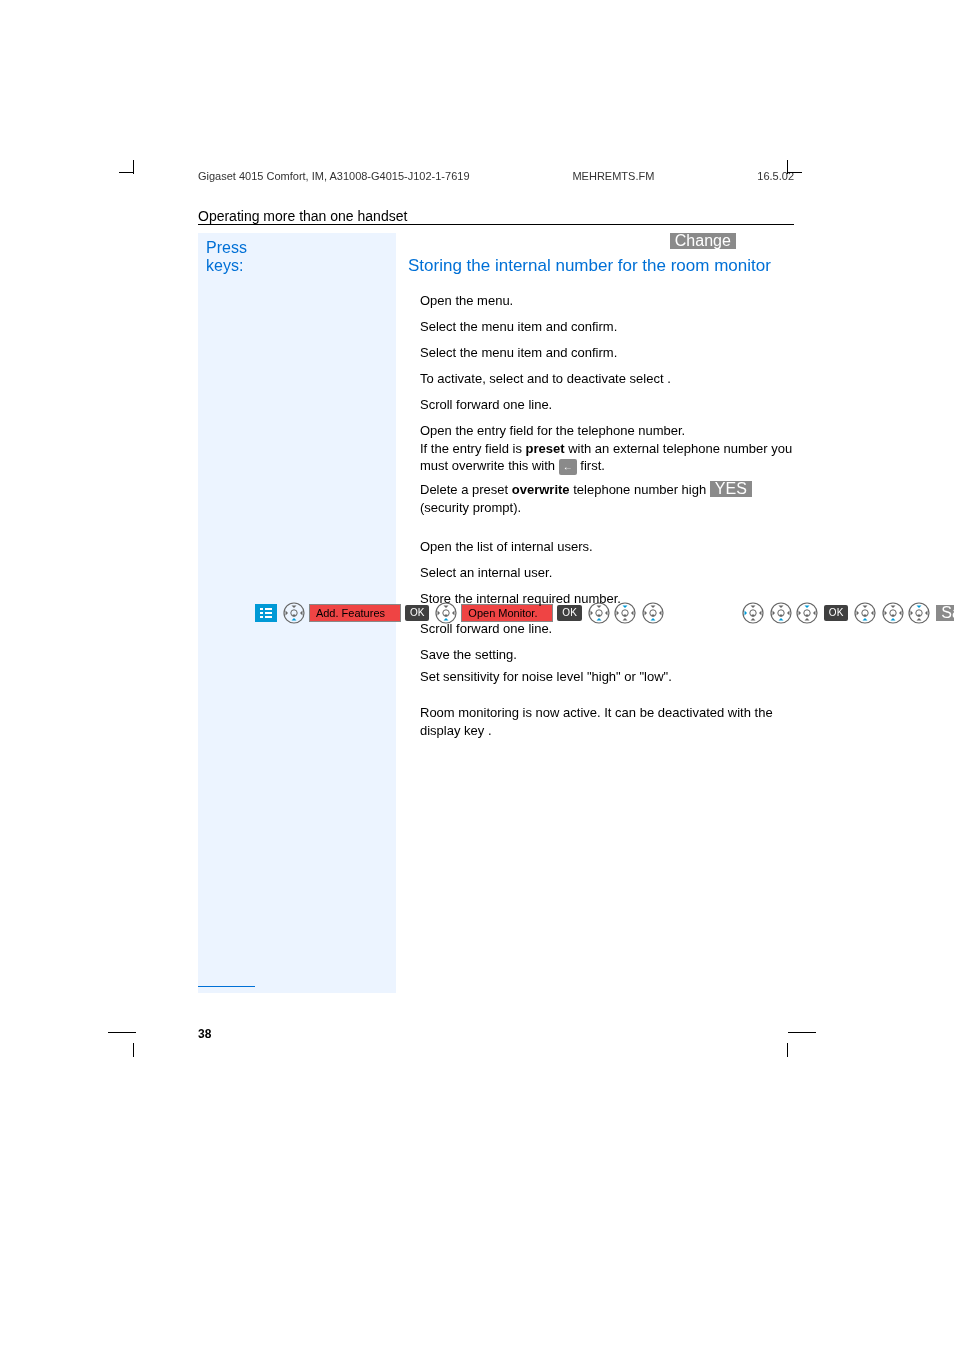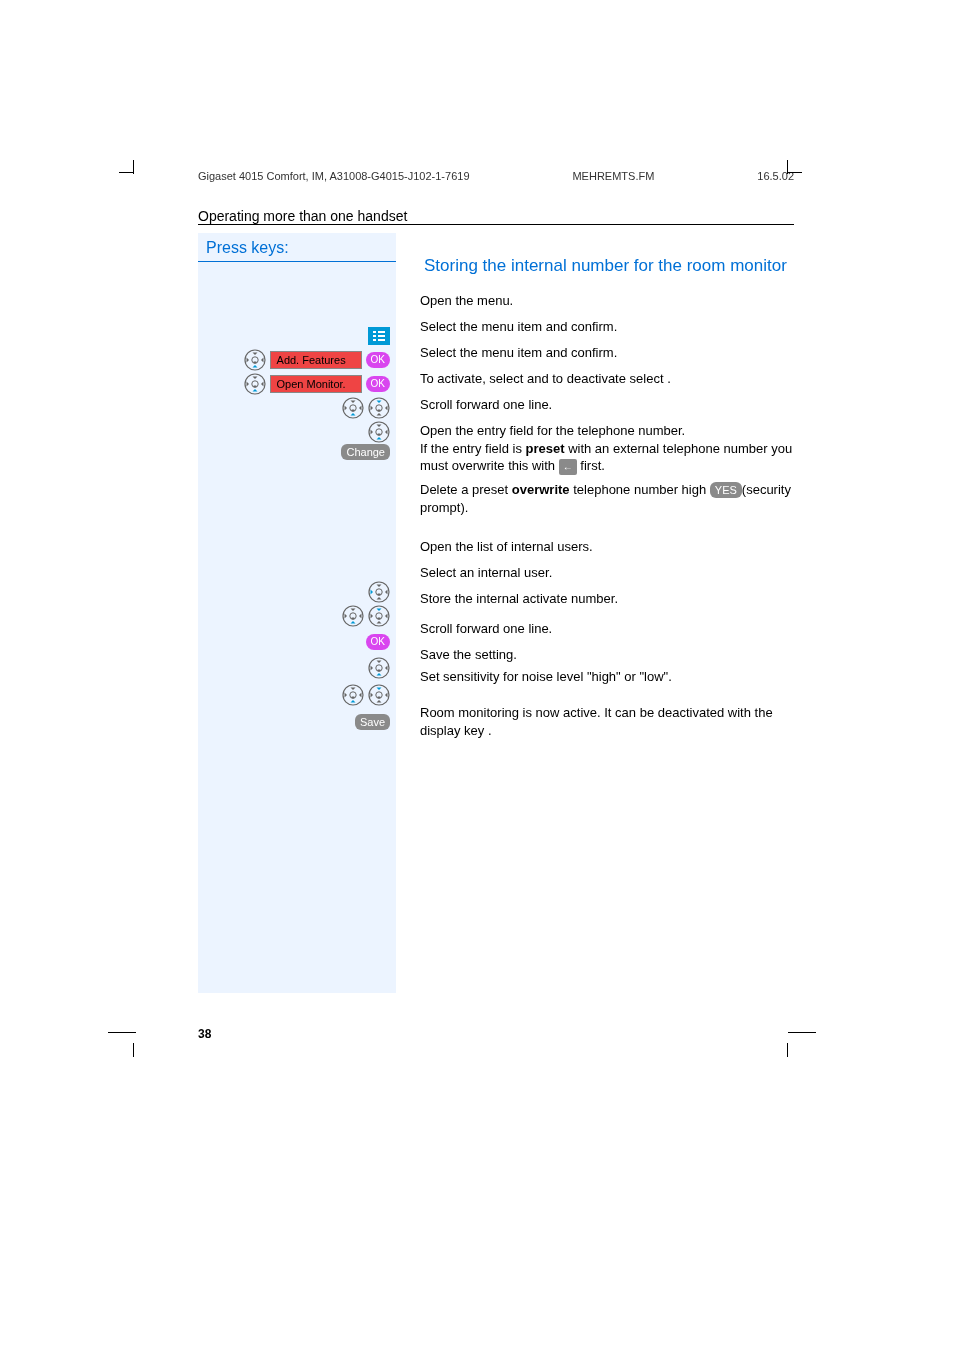--- a/index.html
+++ b/index.html
@@ -33,41 +33,41 @@
   }
   .columns {
     display: flex;
     align-items: stretch;
   }
   .left-col {
     width: 198px;
     background: #ecf4ff;
     min-height: 760px;
     display: flex;
-    flex-direction: column;
+    flex-direction: row;
     box-sizing: border-box;
   }
   .right-col {
     flex: 1;
     padding-left: 12px;
     box-sizing: border-box;
   }
   .press-keys {
     color: #0070d6;
     font-size: 16px;
     padding: 6px 8px 4px 8px;
     border-bottom: 1px solid #0070d6;
     margin: 0 0 6px 0;
   }
   .h2-blue {
     color: #0070d6;
     font-size: 17px;
     font-weight: normal;
     line-height: 1.25;
-    margin: 22px 0 14px 16px;
+    margin: 22px 0 14px 0;
   }
   .left-cell {
     width: 198px;
     display: flex;
     justify-content: flex-end;
     align-items: center;
     gap: 4px;
     padding-right: 6px;
     box-sizing: border-box;
     min-height: 24px;
@@ -97,34 +97,34 @@
     height: 10px;
     background:
       linear-gradient(#fff,#fff) 0 0/3px 2px no-repeat,
       linear-gradient(#fff,#fff) 5px 0/8px 2px no-repeat,
       linear-gradient(#fff,#fff) 0 4px/3px 2px no-repeat,
       linear-gradient(#fff,#fff) 5px 4px/8px 2px no-repeat,
       linear-gradient(#fff,#fff) 0 8px/3px 2px no-repeat,
       linear-gradient(#fff,#fff) 5px 8px/8px 2px no-repeat;
   }
   .ok-btn {
-    background: #d946ef;
+    background: #404040;
     color: #fff;
     font-size: 10px;
     padding: 1px 5px;
-    border-radius: 8px;
+    border-radius: 2px;
     display: inline-block;
     line-height: 14px;
   }
   .gray-btn {
     background: #8a8a8a;
     color: #fff;
-    font-size: 11px;
+    font-size: 16px;
     padding: 1px 5px;
-    border-radius: 6px;
+    border-radius: 0;
     display: inline-block;
     line-height: 14px;
   }
   .back-icon {
     background: #8a8a8a;
     color: #fff;
     font-size: 10px;
     padding: 1px 4px;
     border-radius: 2px;
     display: inline-block;
@@ -335,21 +335,21 @@
 
       <div class="right-cell" style="margin-top:4px">
         <span>Delete a preset </span><span class="inline-strong">overwrite</span><span> telephone number high </span><span class="gray-btn">YES</span><span>(security prompt).</span>
       </div>
 
 
       <div style="height:20px"></div>
 
       <div class="right-cell" style="min-height:24px">Open the list of internal users.</div>
       <div class="right-cell" style="min-height:24px">Select an internal user.</div>
-      <div class="right-cell" style="min-height:28px">Store the internal activate number.</div>
+      <div class="right-cell" style="min-height:28px">Store the internal required number.</div>
       <div class="right-cell" style="min-height:24px">Scroll forward one line.</div>
       <div class="right-cell" style="min-height:20px">Save the setting.</div>
       <div class="right-cell" style="min-height:30px">Set sensitivity for noise level "high" or "low".</div>
       <div class="right-cell" style="margin-top:4px">Room monitoring is now active. It can be deactivated with the display key .</div>
     </div>
   </div>
 
   <div class="page-num">38</div>
 </div>
 

